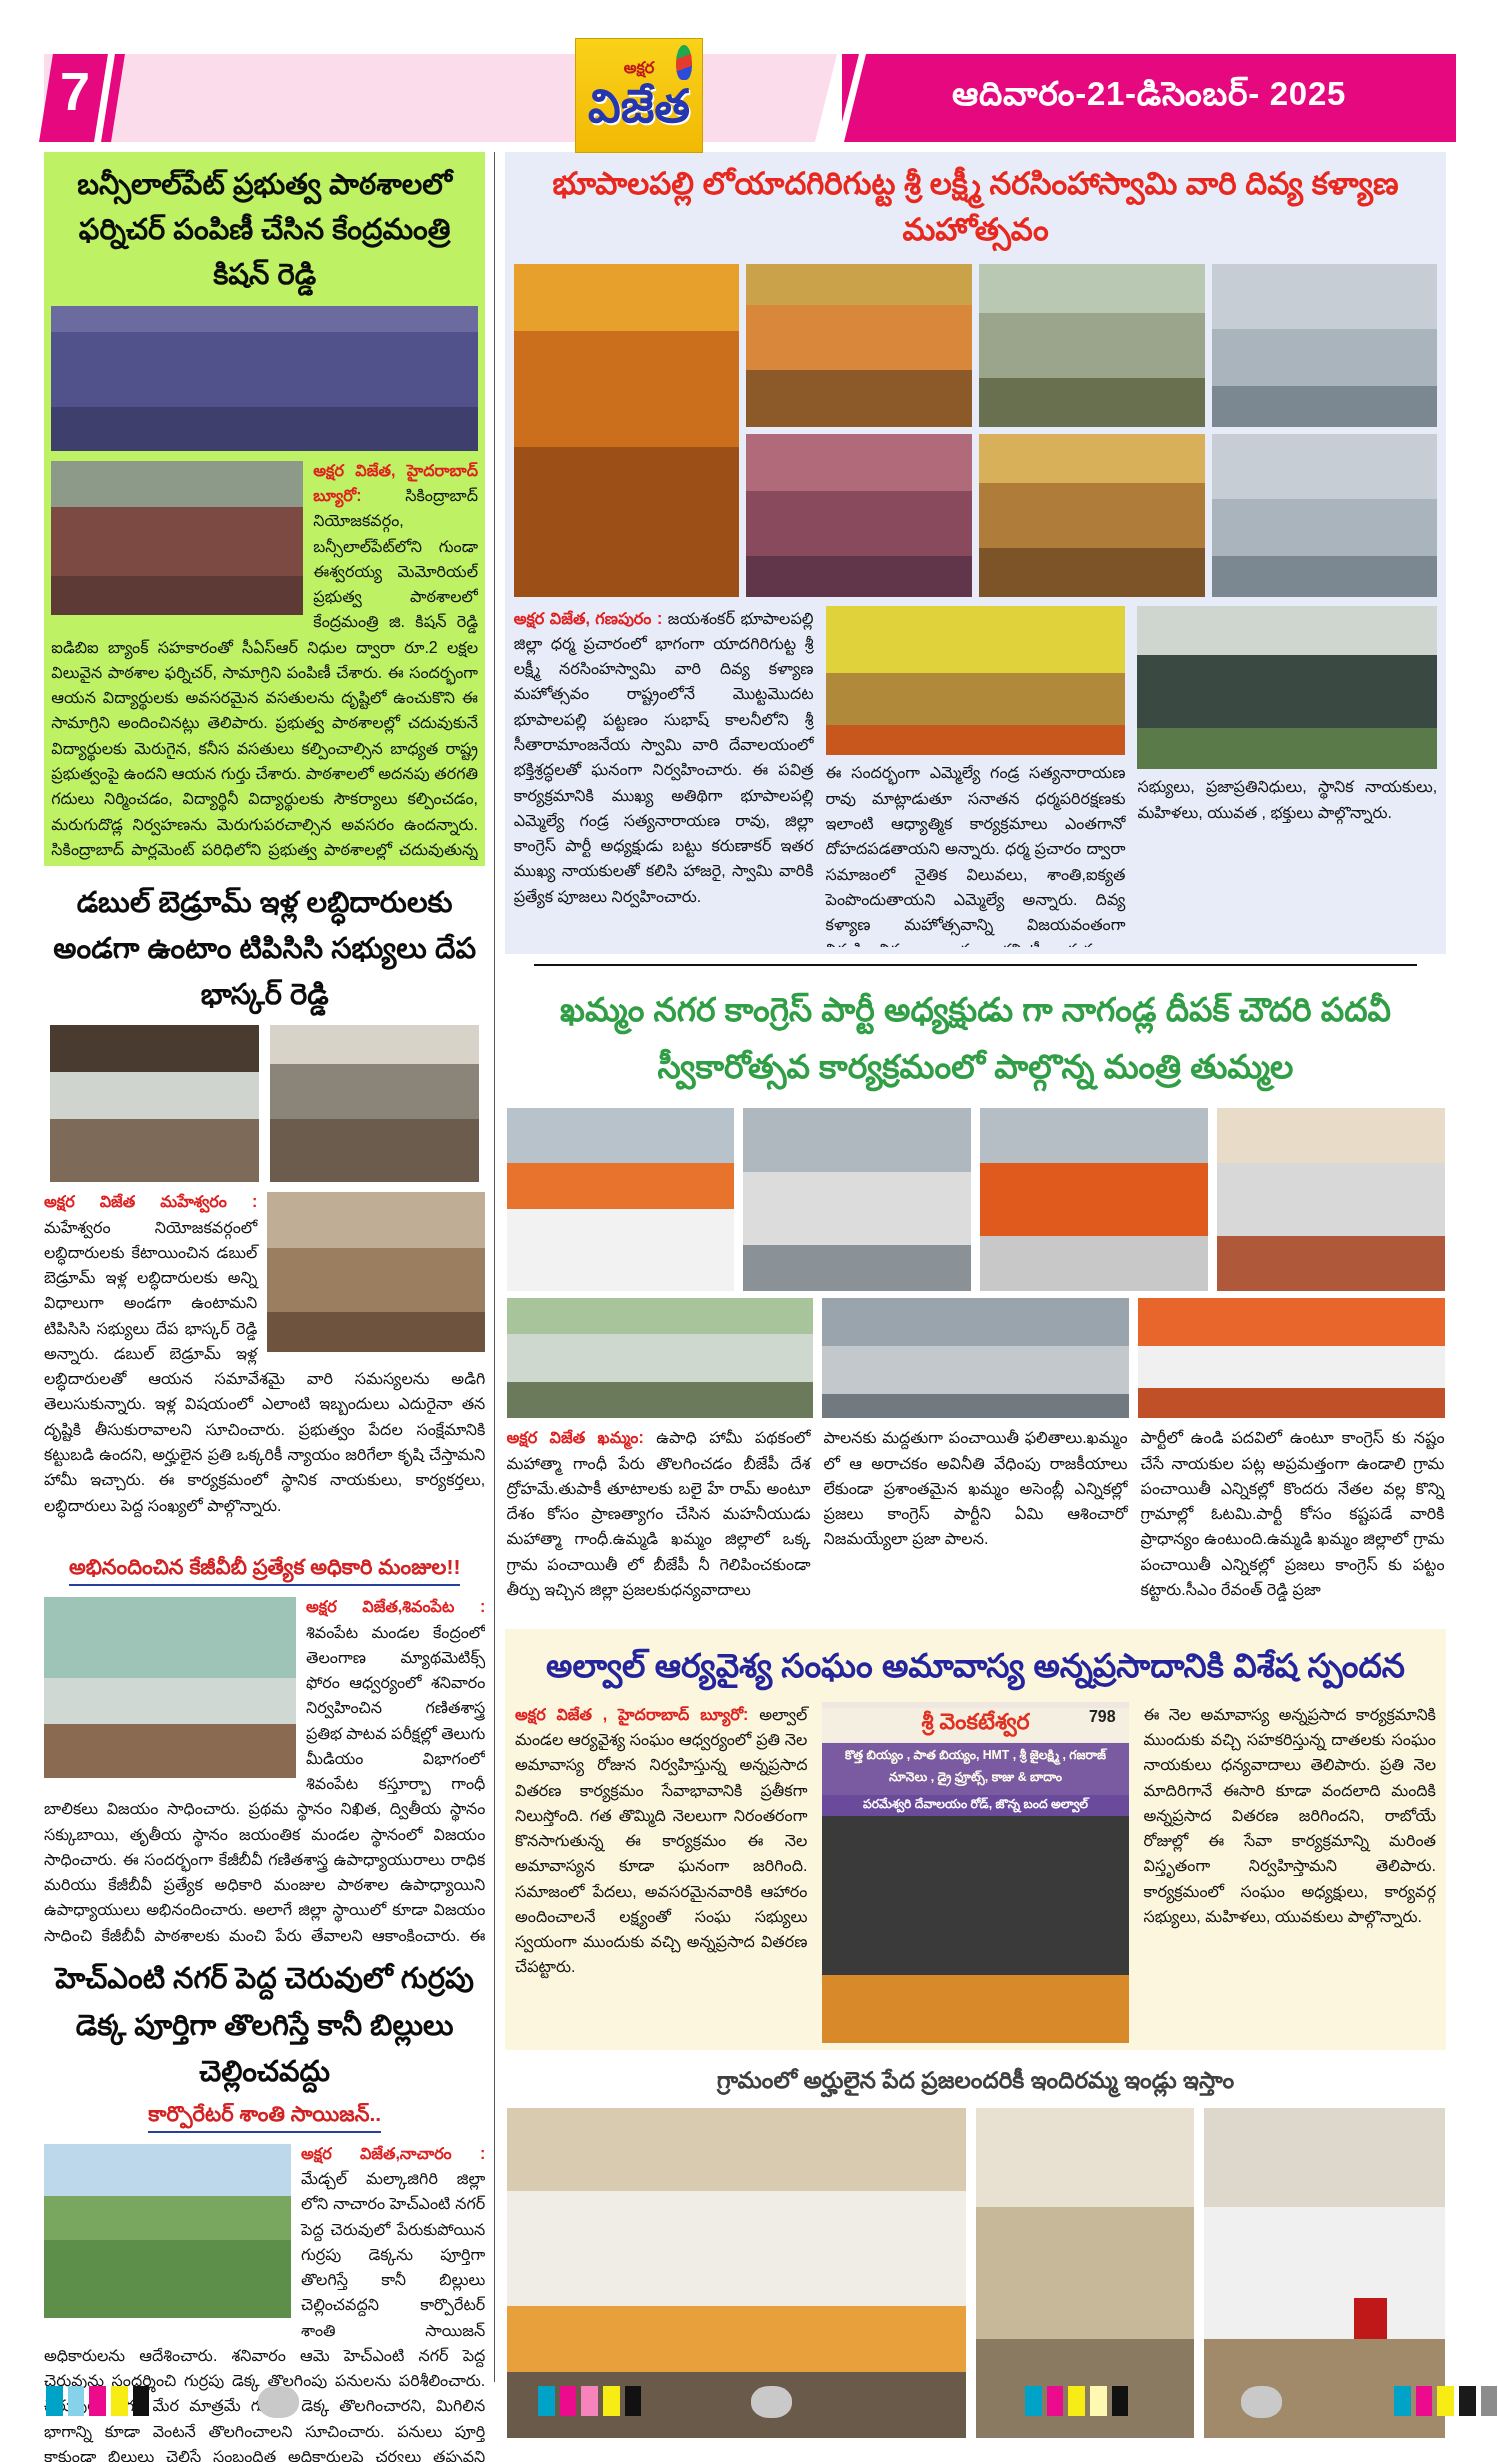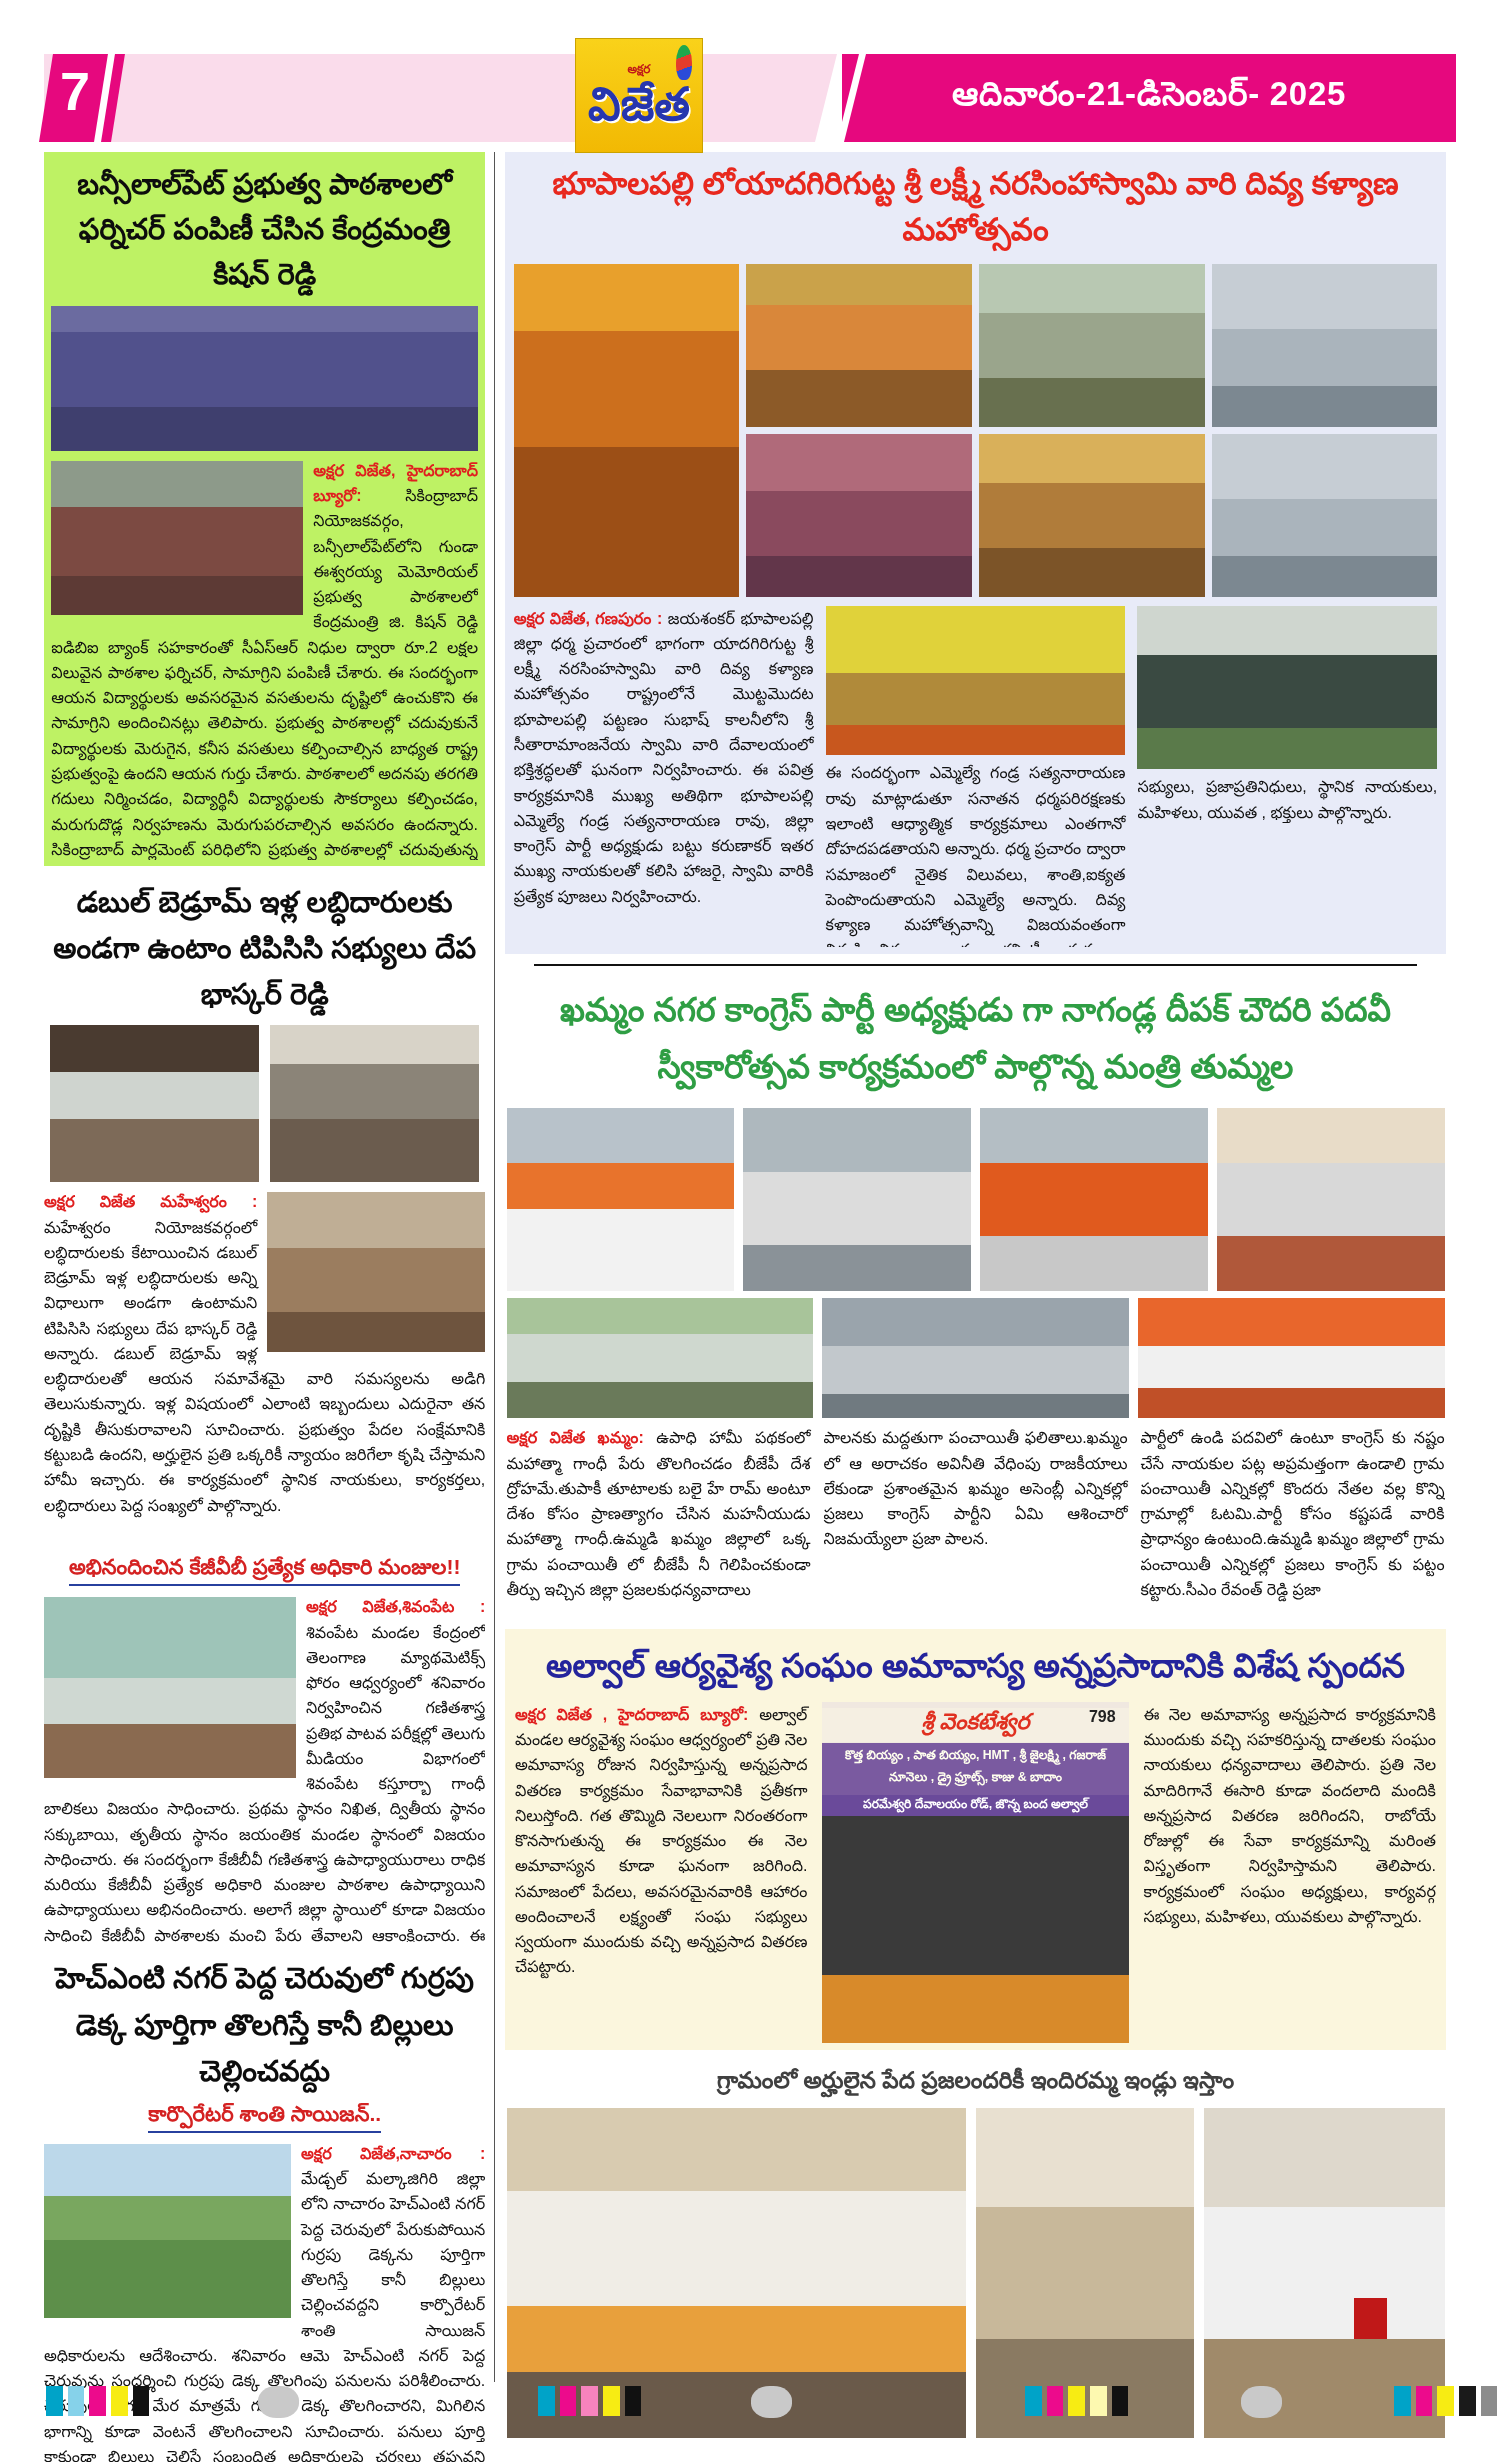--- a/index.html
+++ b/index.html
@@ -13,21 +13,21 @@
   .band-left{ position:absolute; left:0; top:0; width:794px; height:88px; background:#fadcEB; }
   .band-left-slash{ position:absolute; left:782px; top:0; width:25px; height:88px; background:#ffffff; transform:skewX(-14deg); }
   .band-right{ position:absolute; left:798px; top:0; width:614px; height:88px; background:#e6087e;
                display:flex; align-items:center; justify-content:center; }
   .band-right:before{ content:""; position:absolute; left:5.8px; top:0; width:7.3px; height:88px; background:#ffffff; transform:skewX(-14deg); }
   .pageno-wrap{ position:absolute; left:1.5px; top:0; width:62px; height:88px; background:#e6087e; transform:skewX(-9deg); border-right:7.3px solid #fff; box-shadow:10px 0 0 #e6087e; }
   .pageno{ position:absolute; left:13px; top:5.8px; color:#fff; font-size:54px; font-weight:bold; transform:skewX(9deg); }
   .date-text{ color:#ffffff; font-size:33px; font-weight:bold; letter-spacing:0.7px; }
   .logo{ position:absolute; left:531px; top:-16px; width:128px; height:115px; background:linear-gradient(#f9d21a,#f2b903);
          border:1.5px solid #caa200; display:flex; flex-direction:column; align-items:center; justify-content:center; z-index:5; }
-  .logo-top{ font-size:12px; color:#c01818; font-weight:bold; }
+  .logo-top{ font-size:16px; color:#c01818; font-weight:bold; }
   .logo-title{ font-size:46px; font-weight:bold; color:#2636ae; text-shadow:1.5px 1.5px 0 #ffffff; line-height:1.1; }
   .logo-feather{ position:absolute; right:10px; top:5.8px; width:16px; height:35px;
                  background:linear-gradient(160deg,#1fa84c 0 35%,#e43c2c 35% 65%,#2b4bd8 65% 100%); border-radius:50% 50% 40% 40%; }
   
   .content{ position:absolute; top:152px; left:44px; width:1412px; height:2230px; display:flex; }
   .colL{ width:451px; border-right:1.5px solid #555; padding-right:8.7px; }
   .colR{ width:951px; padding-left:10px; }
   
   .headline{ font-weight:bold; text-align:center; color:#0d0d0d; }
   .byline{ color:#e01f1f; font-weight:bold; }
@@ -81,21 +81,21 @@
   .gp-shed{ background:linear-gradient(180deg,#9aa4ac 0 40%,#c2c8cc 40% 80%,#707a80 80% 100%); }
   .gp-banner{ background:linear-gradient(180deg,#e8662c 0 40%,#f0f0f0 40% 75%,#c05028 75% 100%); }
   .b2-text{ display:flex; gap:13px; height:194px; overflow:hidden; }
   .b2-c{ flex:1; }
   .b3{ background:#fbf6dd; padding:7.3px 10px; margin-top:7.3px; }
   .b3 .headline{ color:#24249c; font-size:33px; line-height:1.4; margin:5.8px 0 13px 0; }
   .b3-cols{ display:flex; gap:14.5px; height:341px; overflow:hidden; }
   .b3-c{ flex:1; }
   .b3-photo{ flex:1.05; background:linear-gradient(180deg,#f0e8e0 0 12%,#7a5aa0 12% 30%,#3a3a3a 30% 80%,#d88a2a 80% 100%); position:relative; }
   .banner-line{ position:absolute; width:100%; text-align:center; color:#fff; font-weight:bold; }
-  .bl1{ top:5.8px; color:#e03020; background:#f5efe2; font-size:22px; padding:1.5px 0;font-style:italic; }
+  .bl1{ top:5.8px; color:#e03020; background:#f5efe2; font-size:22px; padding:1.5px 0; }
   .bl2{ top:46px; font-size:12.3px; color:#ffe; }
   .bl3{ top:68px; font-size:12.3px; color:#ffe; }
   .bl4{ top:93px; font-size:12.3px; background:#6a4a9a; padding:2.2px 0; }
   .bl5{ top:5.8px; right:9px; width:auto; font-size:16px; color:#222; background:#f5efe2; padding:0 4.4px; }
   .b4{ padding:4.4px 1.5px; }
   .b4 .headline{ color:#404040; font-size:23px; line-height:1.4; margin:10px 0 11.6px 0; }
   .grid-b4{ display:flex; gap:10px; height:330px; margin-bottom:10px; }
   .gp-trio{ flex:2.1; background:linear-gradient(180deg,#d8cbb0 0 25%,#f0ede6 25% 60%,#e8a03c 60% 80%,#6a5a4a 80% 100%); }
   .gp-cal{ flex:1; background:linear-gradient(180deg,#e8e0d0 0 30%,#c8b89a 30% 70%,#8a7a62 70% 100%); }
   .gp-mic{ flex:1.1; background:linear-gradient(180deg,#ded8cc 0 30%,#f0f0f0 30% 70%,#a08a6a 70% 100%); }

